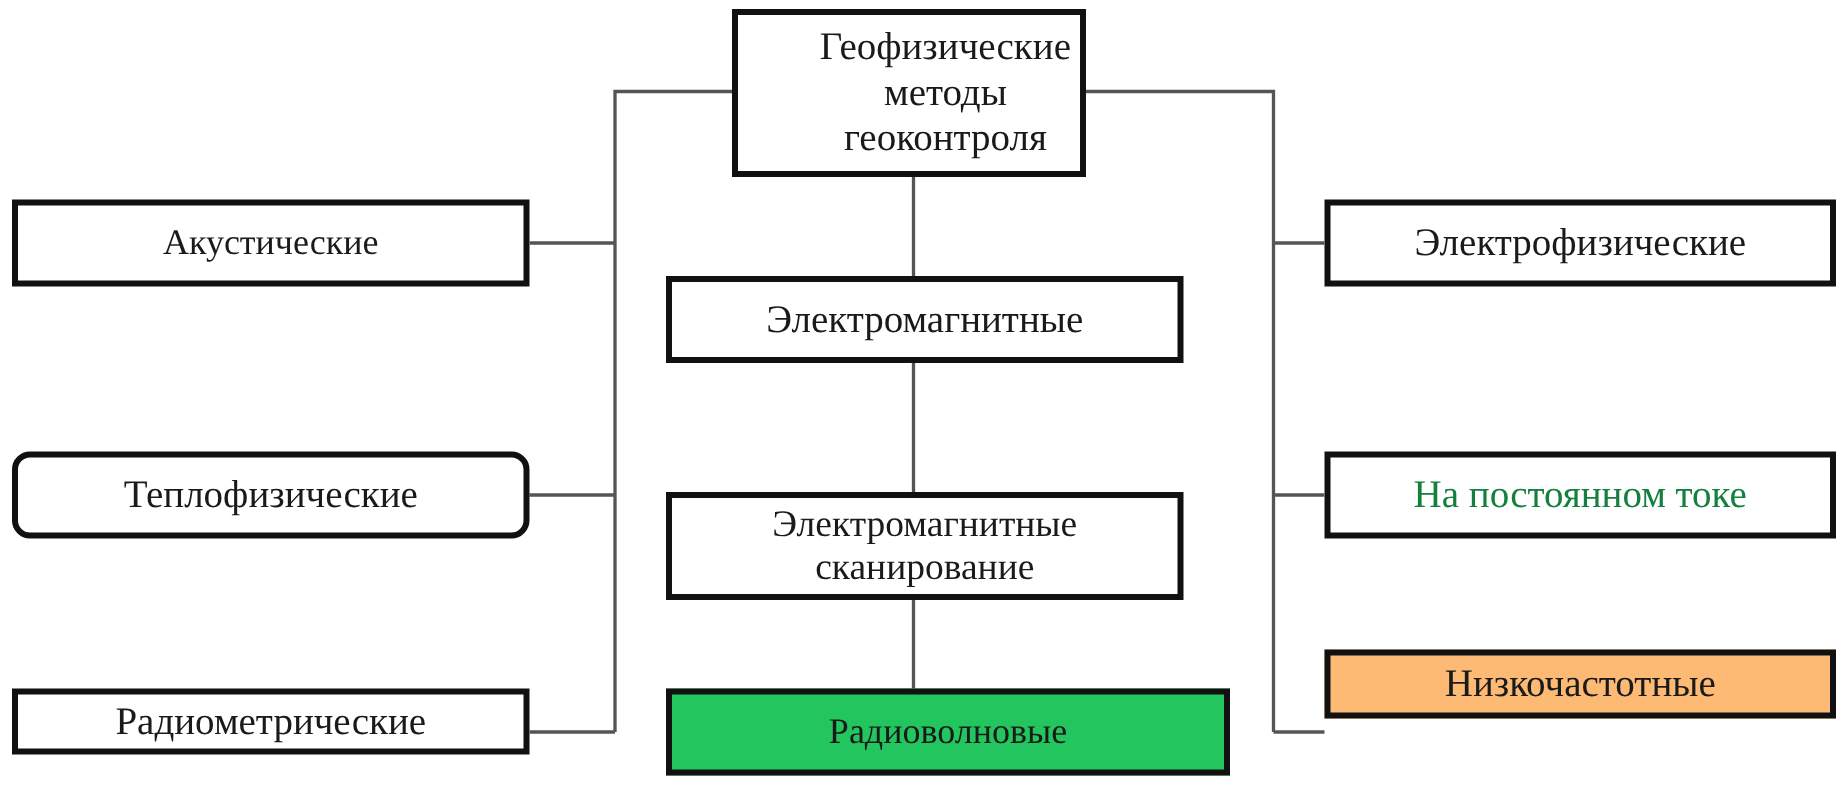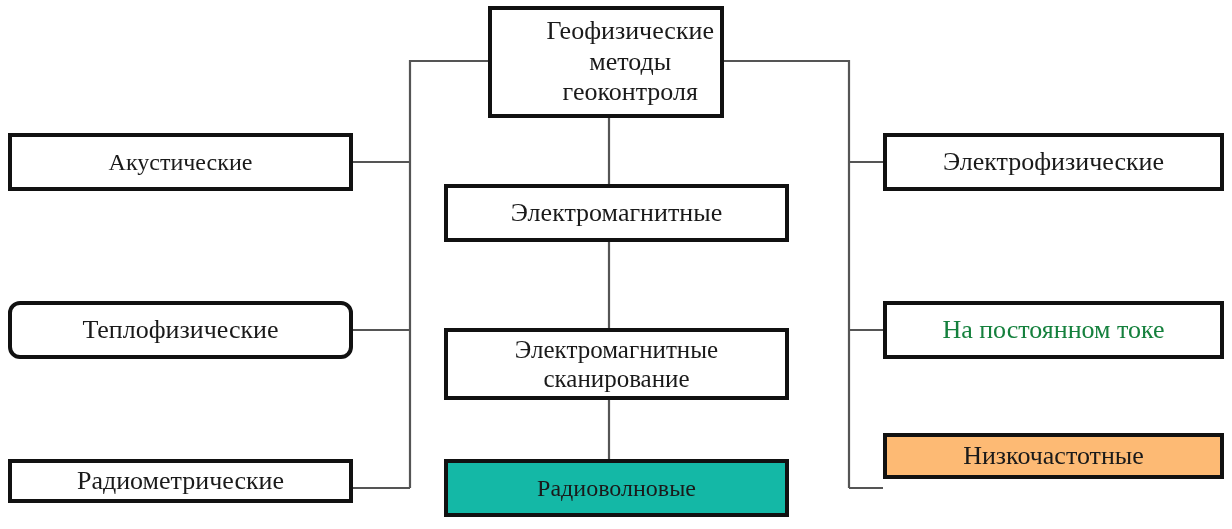--- a/index.html
+++ b/index.html
@@ -85,21 +85,21 @@
 
   <div class="node-box" id="node-center-1" style="left: 444px; top: 184px; width: 345px; height: 58px; border-color: rgb(17, 17, 17); background: rgb(255, 255, 255);">
     <span class="node-label lbl-26" style="color: rgb(26, 26, 26);">Электромагнитные</span>
   </div>
 
   <div class="node-box" id="node-center-2" style="left: 444px; top: 328px; width: 345px; height: 72px; border-color: rgb(17, 17, 17); background: rgb(255, 255, 255);">
     <span class="node-label lbl-25" style="color: rgb(26, 26, 26);">Электромагнитные
 сканирование</span>
   </div>
 
-  <div class="node-box" id="node-center-3" style="left: 444px; top: 459px; width: 345px; height: 58px; border-color: rgb(17, 17, 17); background: #14b8a6;">
+  <div class="node-box" id="node-center-3" style="left: 444px; top: 459px; width: 376px; height: 58px; border-color: rgb(17, 17, 17); background: #22c55e;">
     <span class="node-label lbl-28" style="color: rgb(26, 26, 26);">Радиоволновые</span>
   </div>
 
   <div class="node-box" id="node-right-1" style="left: 883px; top: 133px; width: 341px; height: 58px; border-color: rgb(17, 17, 17); background: rgb(255, 255, 255);">
     <span class="node-label lbl-26" style="color: rgb(26, 26, 26);">Электрофизические</span>
   </div>
 
   <div class="node-box" id="node-right-2" style="left: 883px; top: 301px; width: 341px; height: 58px; border-color: rgb(17, 17, 17); background: rgb(255, 255, 255);">
     <span class="node-label lbl-26" style="color: #15803d;">На постоянном токе</span>
   </div>

